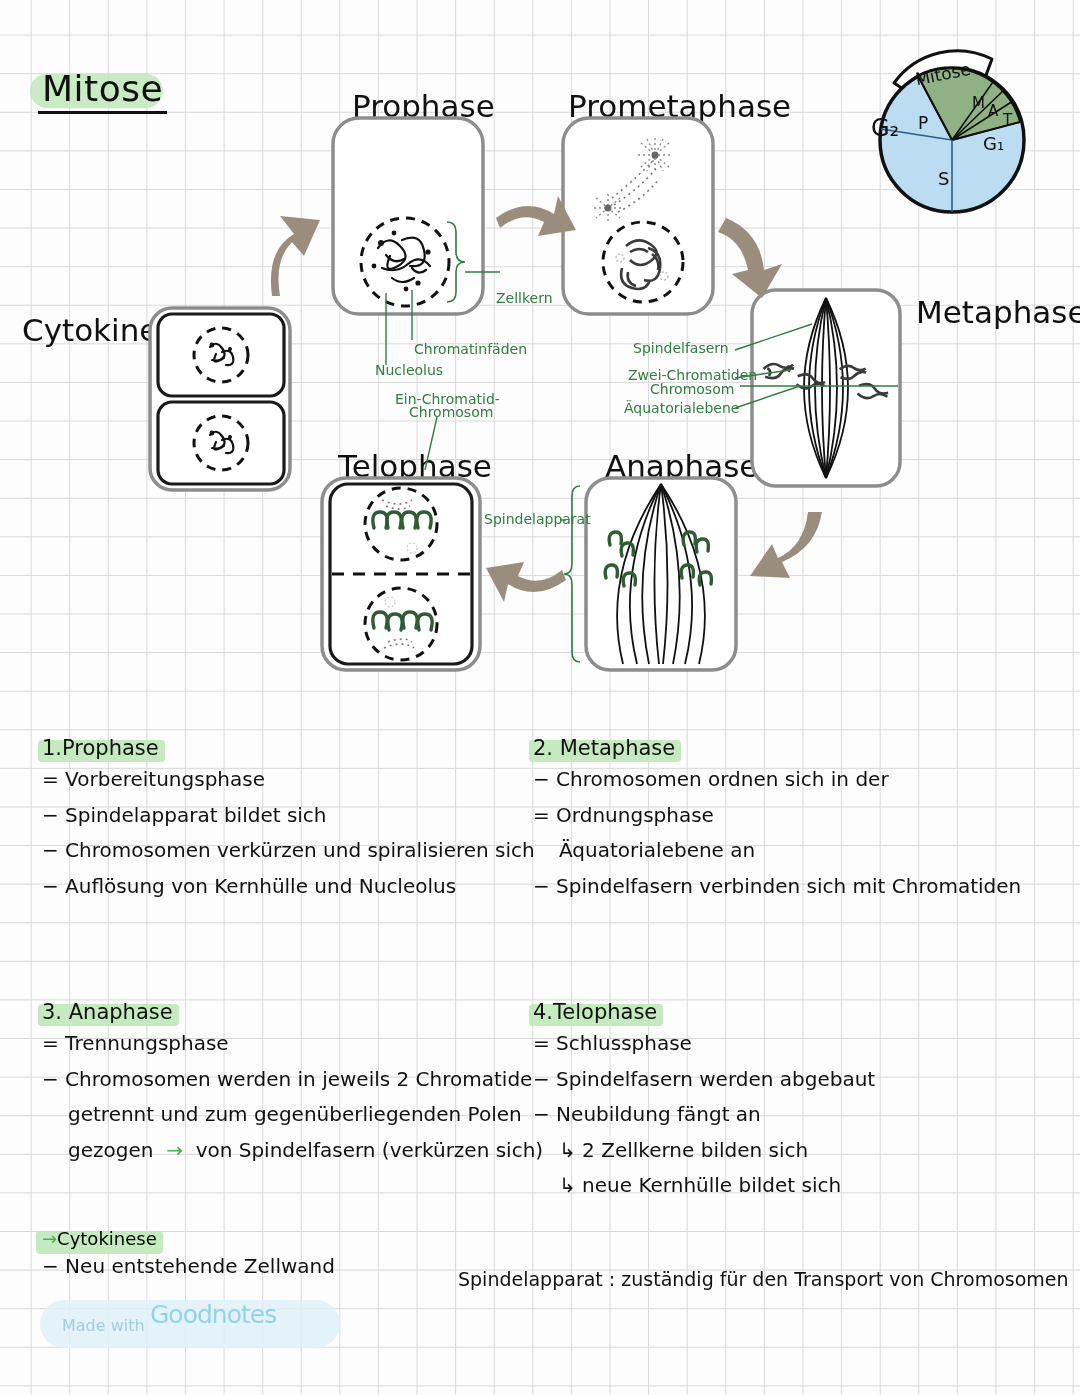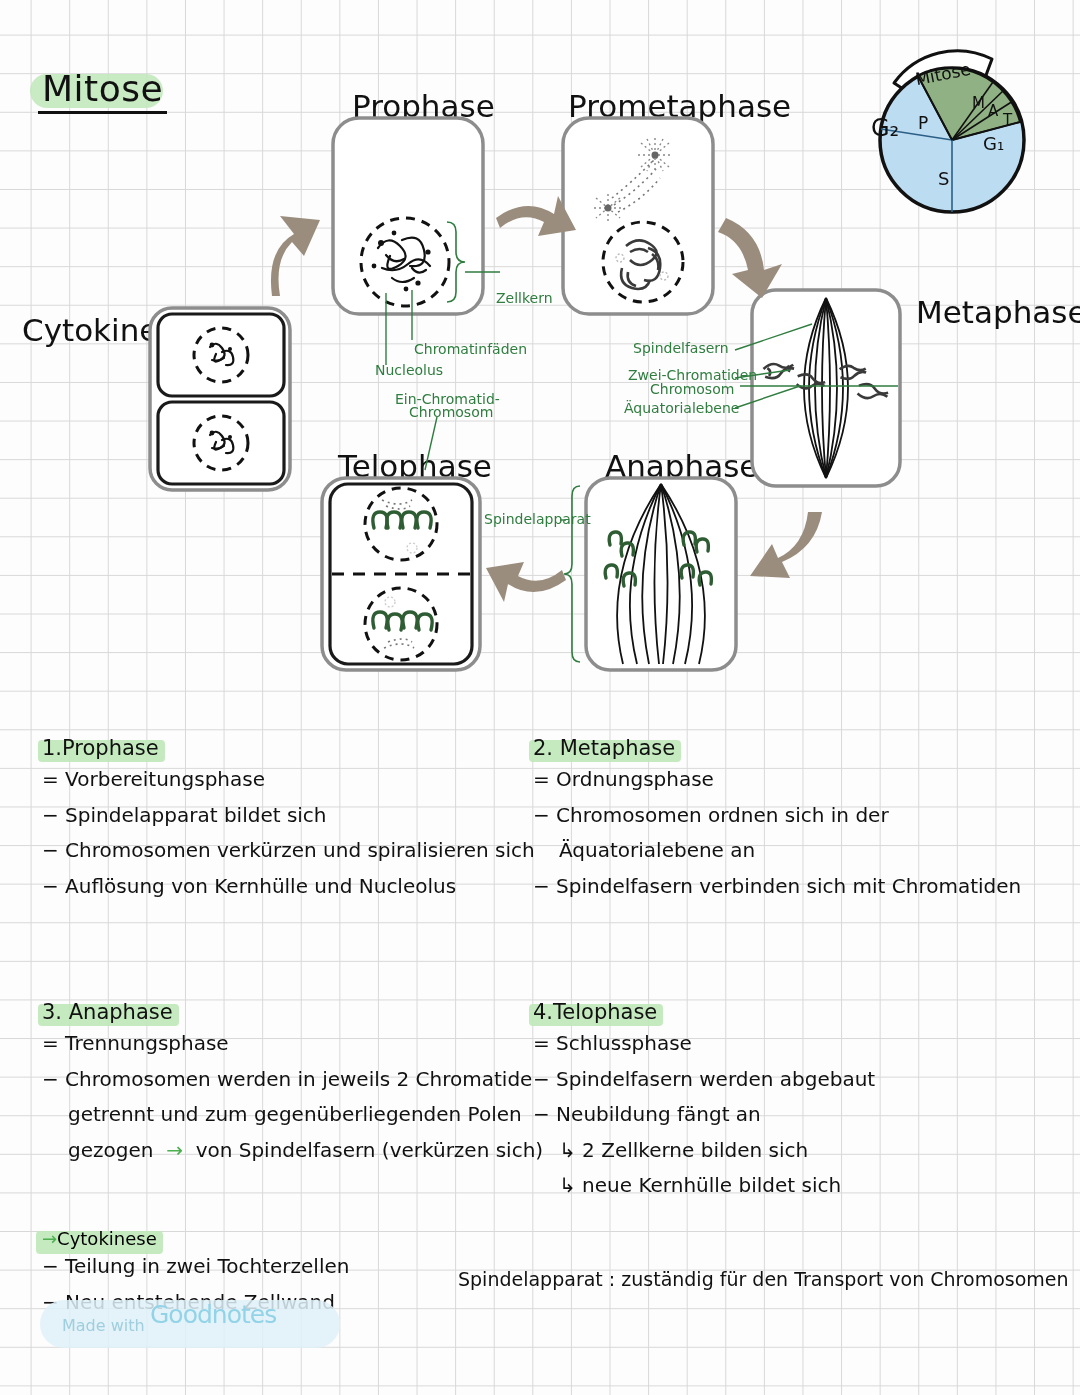--- a/index.html
+++ b/index.html
@@ -354,22 +354,22 @@
     <div class="line">− Spindelapparat  bildet  sich</div>
     <div class="line">− Chromosomen verkürzen und spiralisieren sich</div>
     <div class="line">− Auflösung von  Kernhülle und   Nucleolus</div>
   </div>
 
   <div class="sec" style="left:533px;top:736px;width:520px;">
     <div class="sec-head">
       <span class="hl"></span>
       <span class="t">2. Metaphase</span>
     </div>
+    <div class="line">− Chromosomen  ordnen sich  in  der</div>
     <div class="line">= Ordnungsphase</div>
-    <div class="line">− Chromosomen  ordnen sich  in  der</div>
     <div class="line indent">Äquatorialebene  an</div>
     <div class="line">− Spindelfasern  verbinden  sich  mit   Chromatiden</div>
   </div>
 
   <div class="sec" style="left:42px;top:1000px;width:520px;">
     <div class="sec-head">
       <span class="hl"></span>
       <span class="t">3. Anaphase</span>
     </div>
     <div class="line">= Trennungsphase</div>
@@ -394,21 +394,20 @@
     <div class="line indent">↳ neue  Kernhülle bildet sich</div>
   </div>
 
   <div class="sec" style="left:42px;top:1228px;">
     <div id="cyto-head">
       <span class="hl"></span>
       <span class="t">
         <span class="arrow-g">→</span><span>Cytokinese</span>
       </span>
     </div>
-    <div class="line">−  Teilung in zwei Tochterzellen</div>
     <div class="line">−  Neu entstehende  Zellwand</div>
   </div>
 
   <div id="footnote" class="hw">Spindelapparat : zuständig für den Transport von  Chromosomen</div>
 
   <div id="watermark"></div>
   <div id="wm-made">Made with</div>
   <div id="wm-good">Goodnotes</div>
 
 </div>

